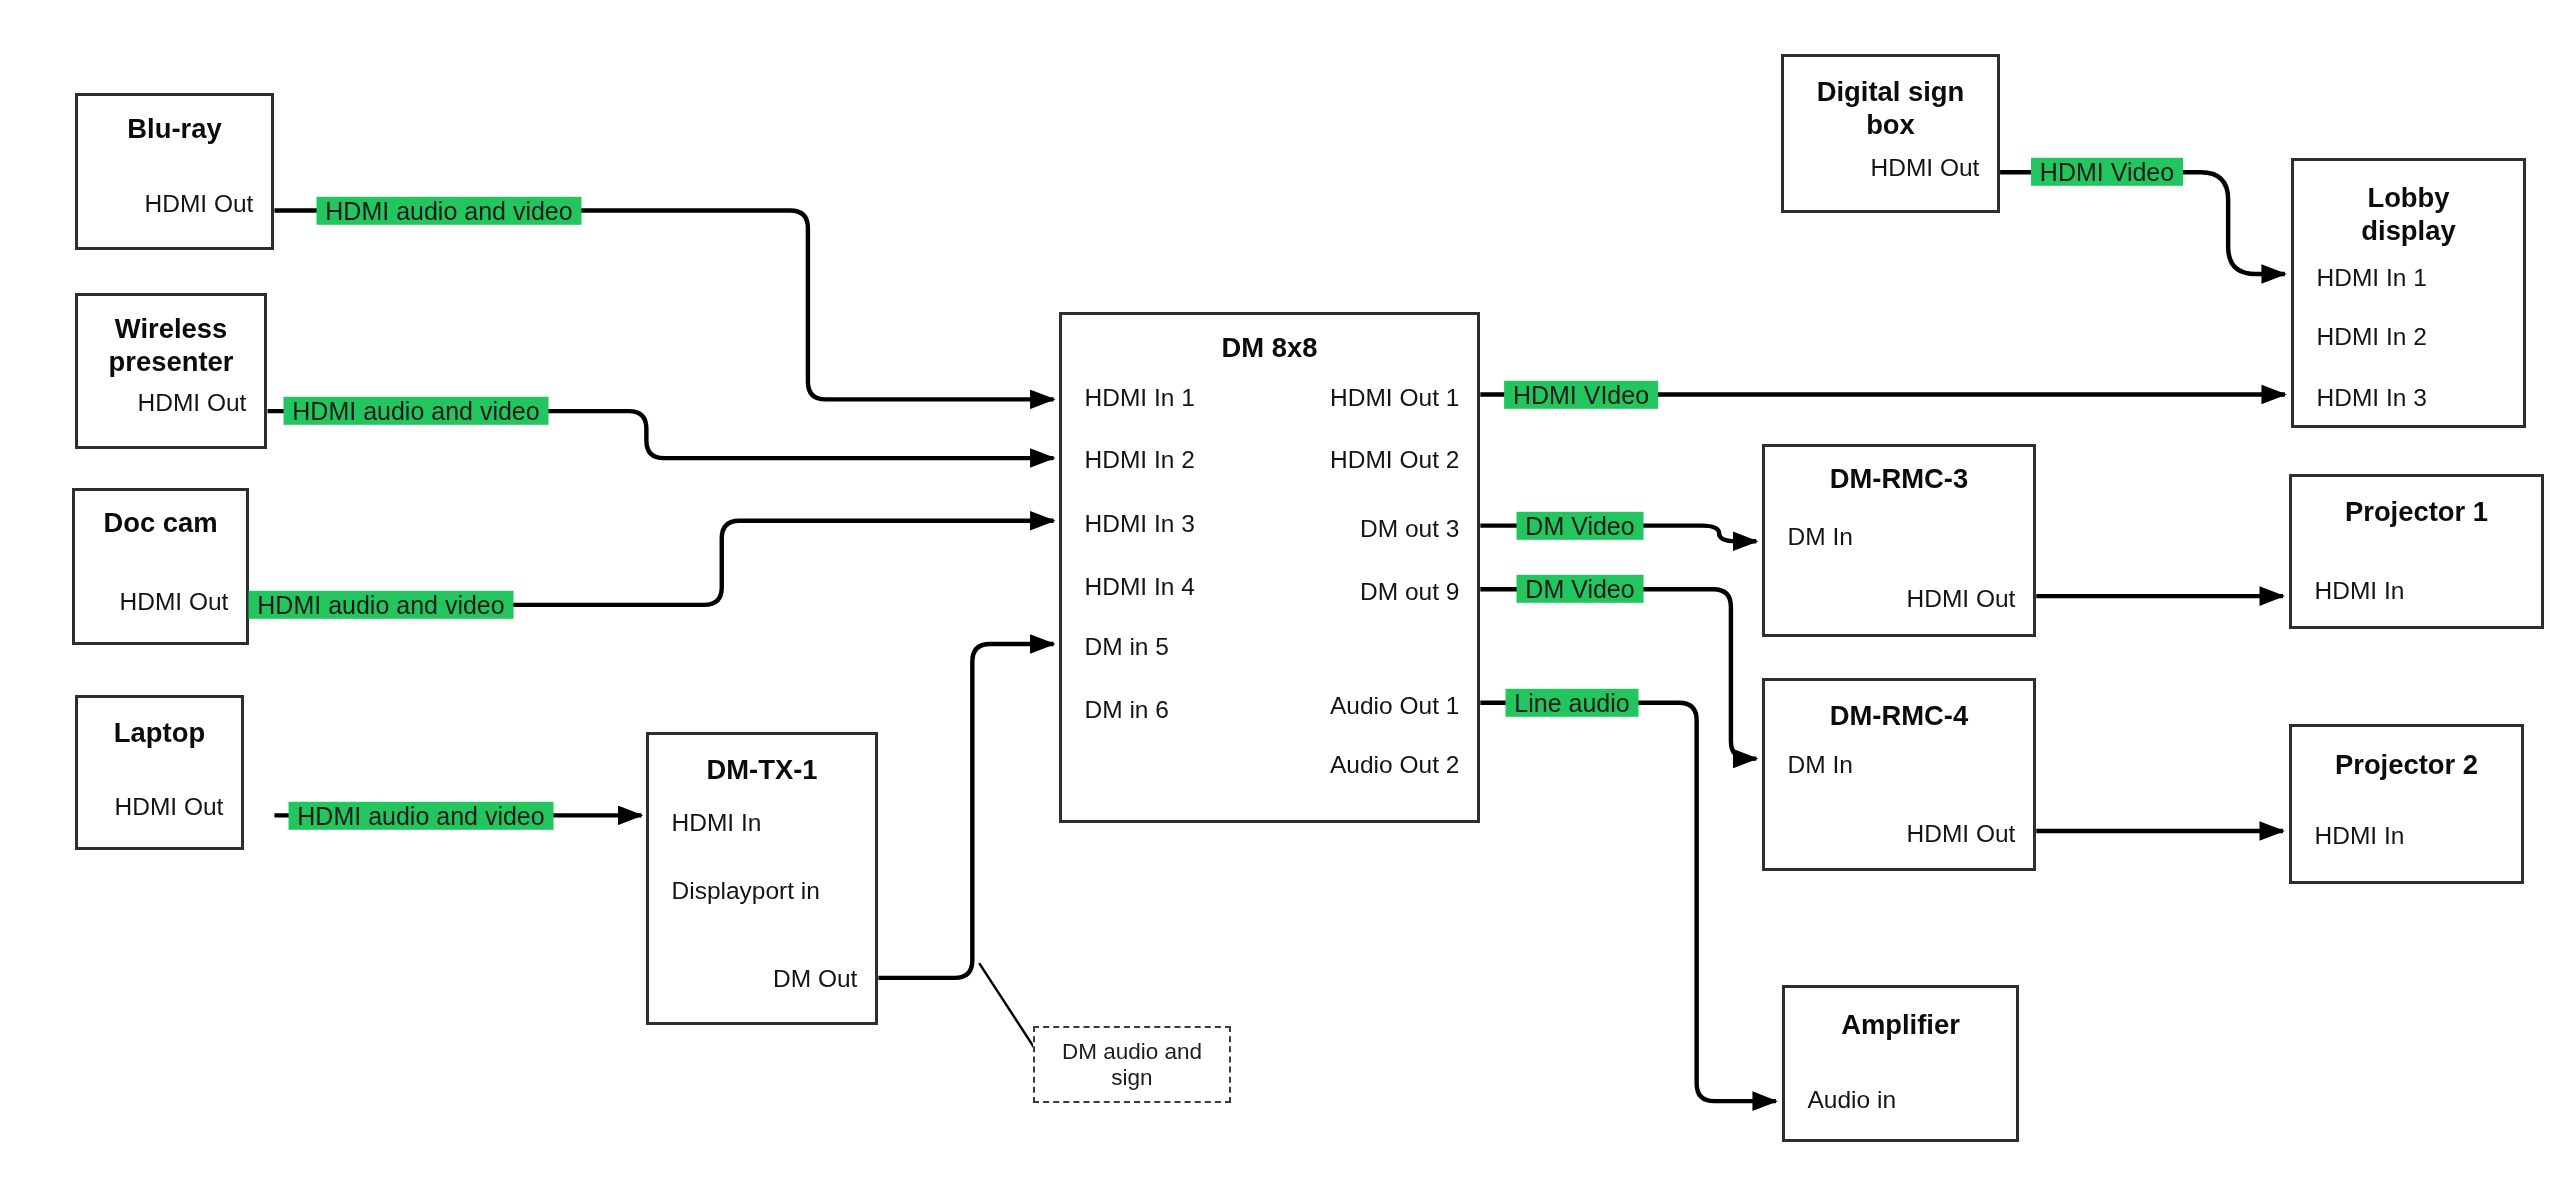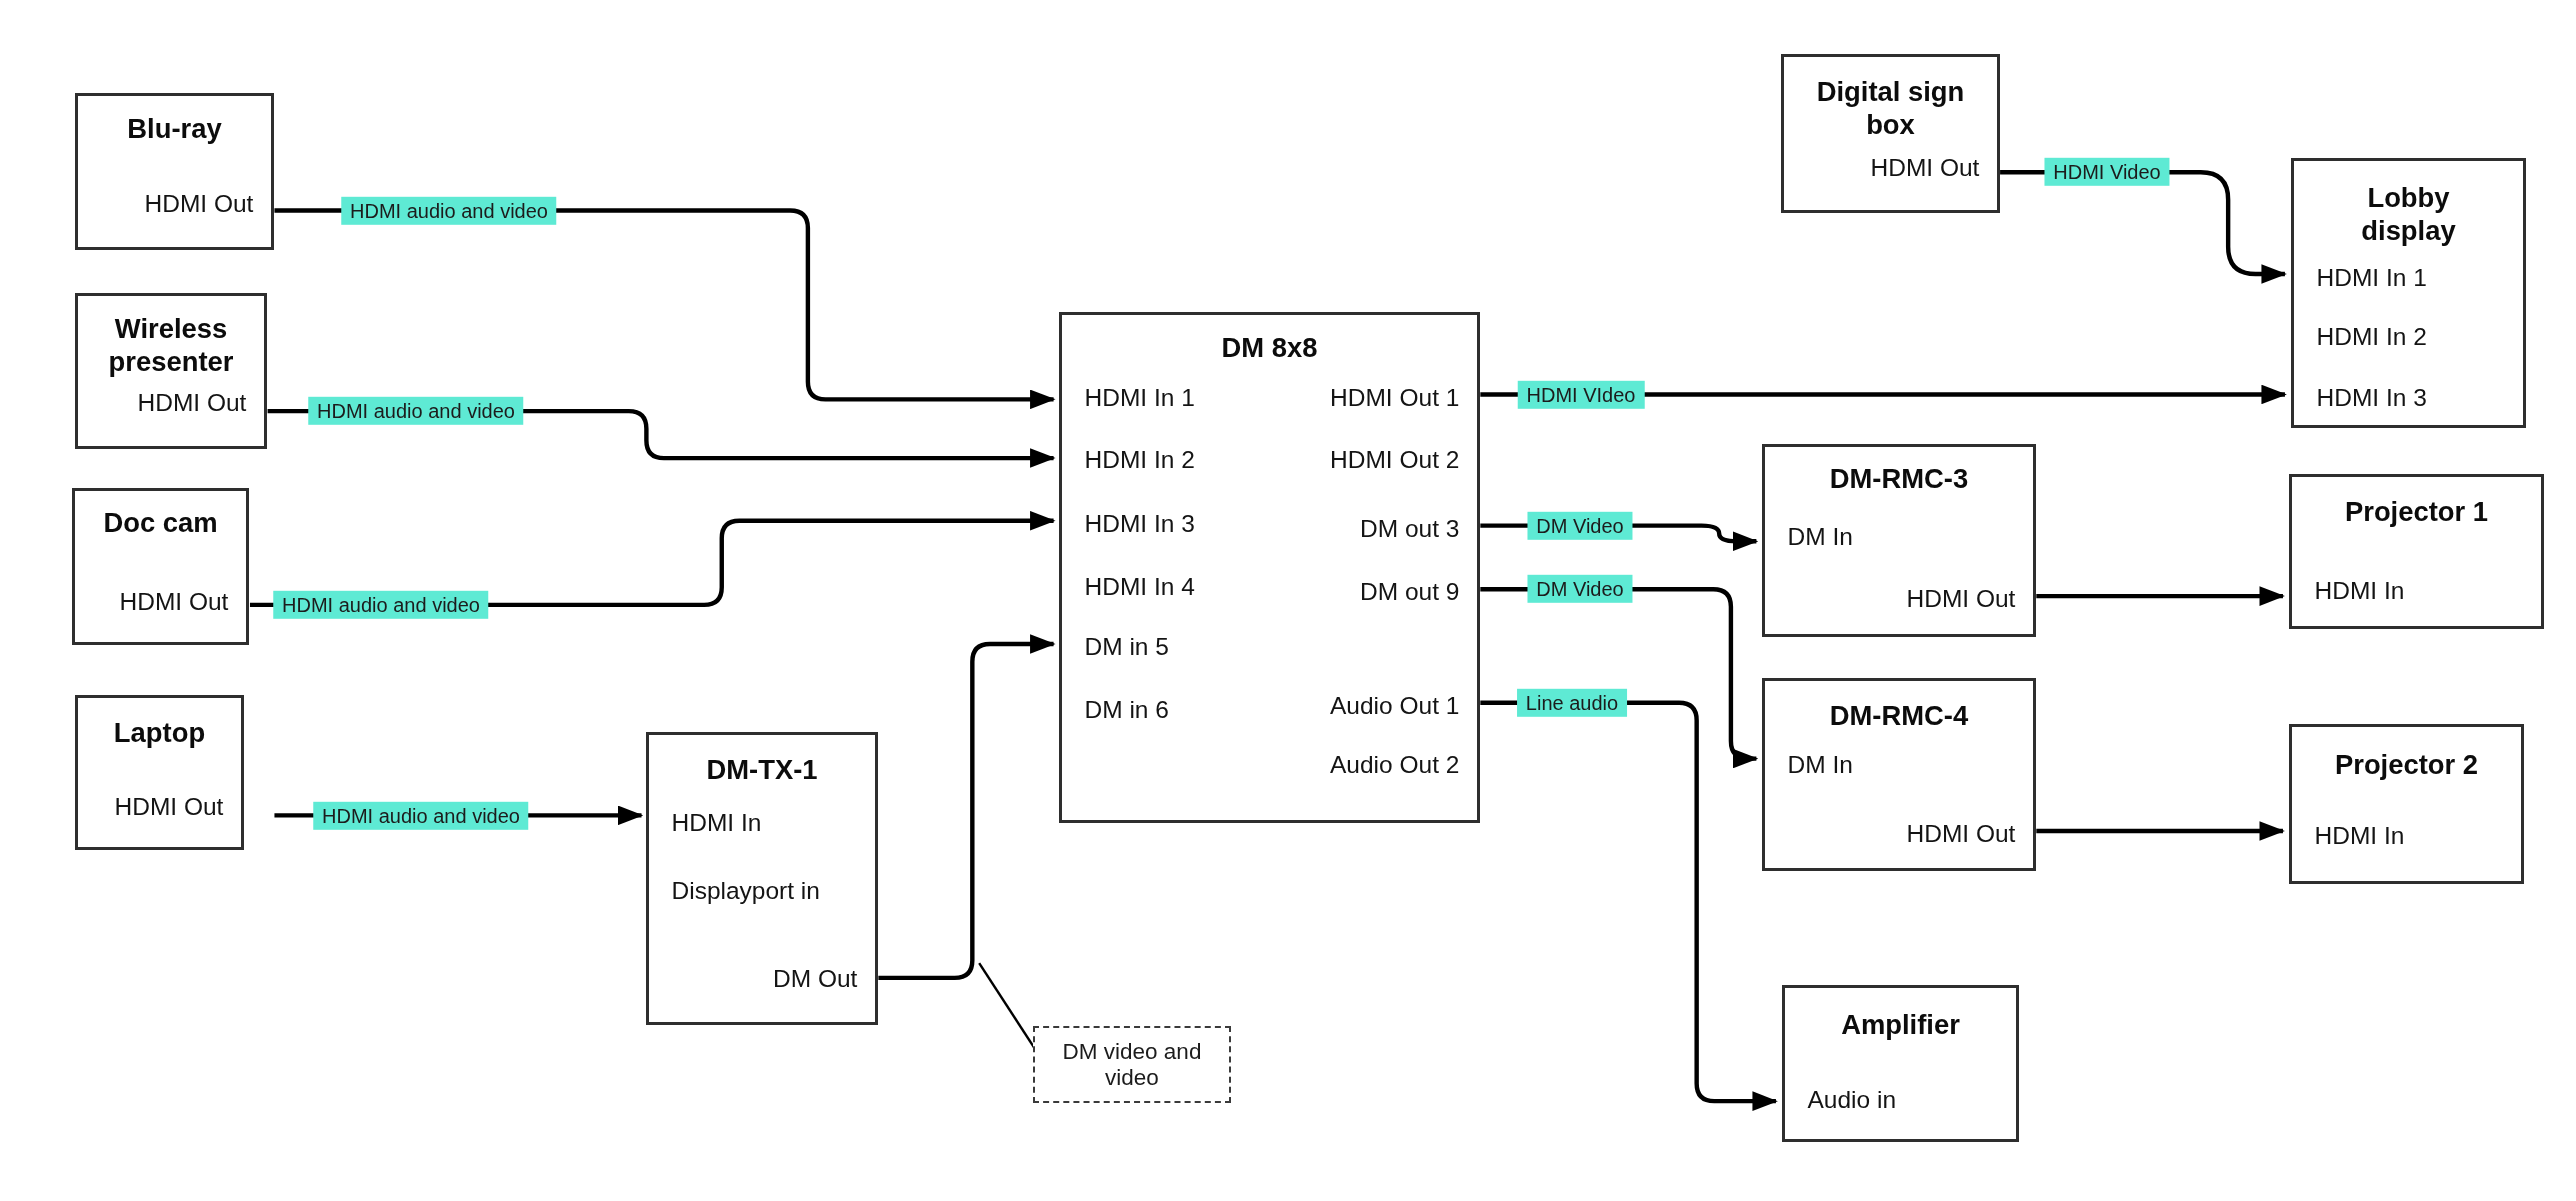--- a/index.html
+++ b/index.html
@@ -16,21 +16,21 @@
     font-weight:bold;font-size:27.4px;line-height:33px;color:#0c0c0c;
   }
   .node .title.narrow{left:50%;right:auto;transform:translateX(-50%);}
   .port{
     position:absolute;font-size:24.5px;line-height:27.4px;white-space:nowrap;color:#141414;
   }
   .port.pl{left:22.5px;text-align:right;}
   .port.pr{right:17.6px;text-align:right;}
   .edge-label{
     position:absolute;transform:translate(-50%,-50%);
-    background:#5eead4;padding:1px 8.8px;font-size:20px;line-height:26.4px;
+    background:#22c55e;padding:1px 8.8px;font-size:25px;line-height:26.4px;
     white-space:nowrap;color:#1c1c1c;
   }
   .callout{
     position:absolute;left:1033px;top:1026px;width:198px;height:77px;box-sizing:border-box;
     border:2px dashed #3a3a3a;background:#ffffff;
     display:flex;align-items:center;justify-content:center;text-align:center;
     font-size:22.5px;line-height:25.5px;color:#1c1c1c;padding:2px 7.8px;
   }
 </style>
 </head>
@@ -145,17 +145,17 @@
   <div class="edge-label" style="left:416px;top:411px">HDMI audio and video</div>
   <div class="edge-label" style="left:381px;top:605px">HDMI audio and video</div>
   <div class="edge-label" style="left:421px;top:816px">HDMI audio and video</div>
   <div class="edge-label" style="left:1581px;top:395px">HDMI VIdeo</div>
   <div class="edge-label" style="left:2107px;top:172px">HDMI Video</div>
   <div class="edge-label" style="left:1580px;top:526px">DM Video</div>
   <div class="edge-label" style="left:1580px;top:589px">DM Video</div>
   <div class="edge-label" style="left:1572px;top:703px">Line audio</div>
 
   <div class="callout">
-    <span>DM video and video</span>
+    <span>DM audio and sign</span>
   </div>
 
 </div>
 
 
 </body></html>

